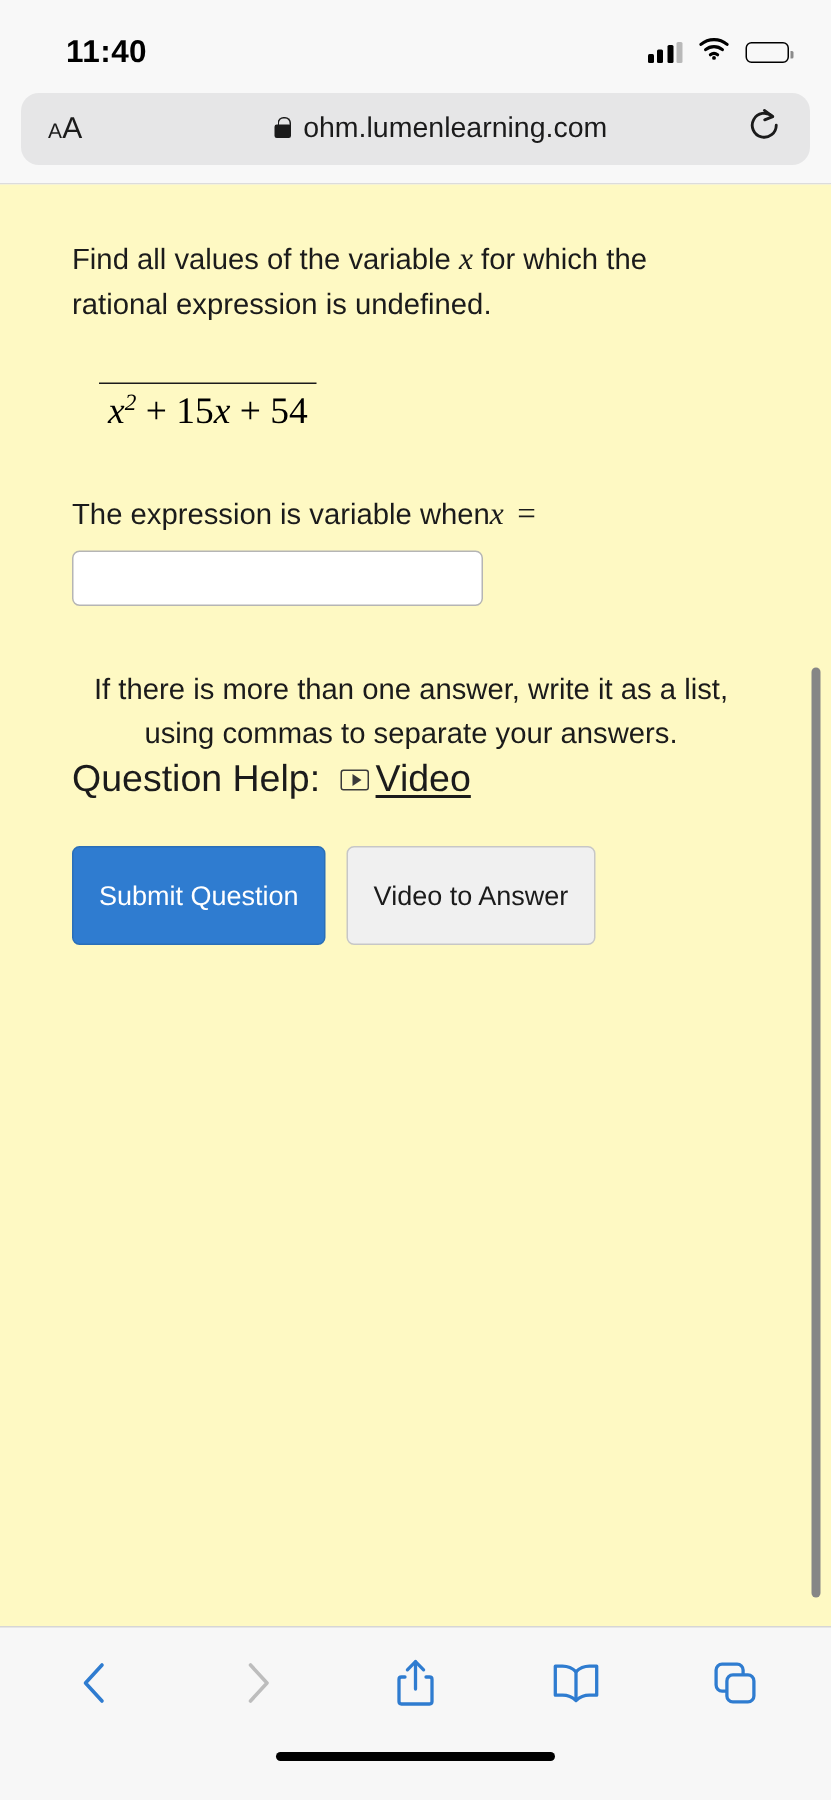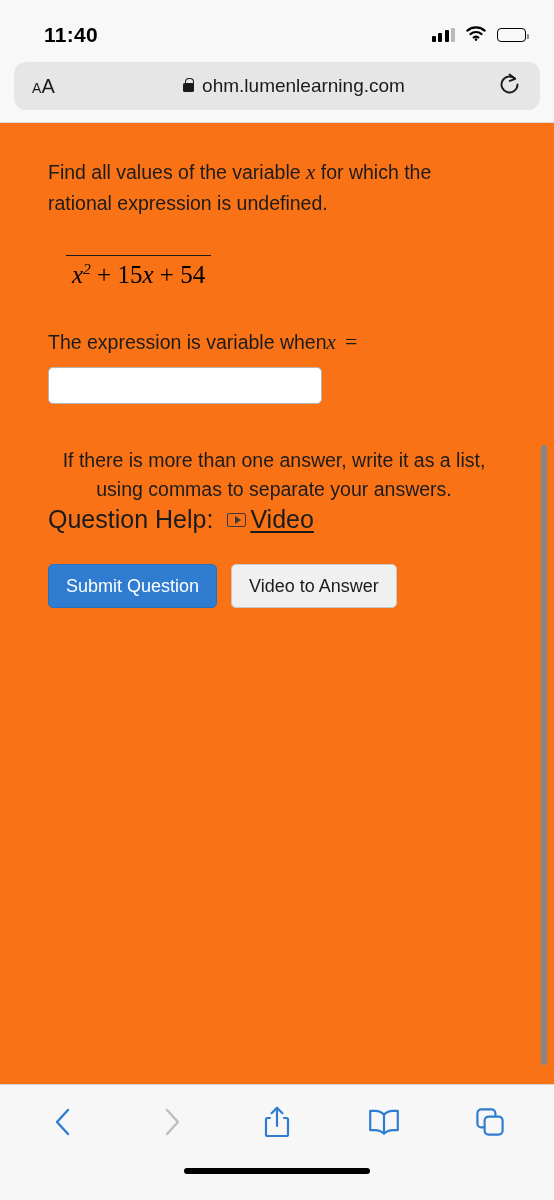--- a/index.html
+++ b/index.html
@@ -76,21 +76,21 @@
   .lock::before {
     content: ""; position: absolute; left: 2px; top: -5px;
     width: 7px; height: 7px; border: 1.7px solid #1b1b1b;
     border-bottom: none; border-radius: 4px 4px 0 0;
   }
   .url-text { font-size: 19px; color: #1b1b1b; }
   .reload { margin-left: auto; z-index: 2; }
 
   
   .content {
-    position: relative; flex: 1; background: #f97316; overflow: hidden;
+    position: relative; flex: 1; background: #fef9c3; overflow: hidden;
   }
   .page { padding: 34px 40px 0 48px; }
   .qtext {
     font-size: 19.5px; color: #1b1b1b; line-height: 1.52;
     max-width: 452px;
   }
   .mi { font-family: "Liberation Serif", serif; font-style: italic; font-size: 21px; }
 
   
   .fraction {
@@ -135,21 +135,21 @@
   .vid-icon .tri {
     width: 0; height: 0; border-left: 6px solid #3a3a3a;
     border-top: 4px solid transparent; border-bottom: 4px solid transparent;
     margin-left: 1.5px;
   }
   .help-link .lbl { text-decoration: underline; text-underline-offset: 3px; }
 
   .btn-row { margin-top: 30px; display: flex; gap: 14px; }
   .btn {
     font-family: "Liberation Sans", sans-serif; font-size: 18px;
-    border-radius: 5px; padding: 12px 17px; cursor: pointer; line-height: 1;
+    border-radius: 5px; padding: 23px 17px; cursor: pointer; line-height: 1;
   }
   .btn-primary { background: #2f7cd0; border: 1px solid #2a6fb8; color: #fff; }
   .btn-default { background: #f0f0f0; border: 1px solid #c7c7c7; color: #1b1b1b; }
 
   
   .scrollbar {
     position: absolute; right: 7px; top: 322px;
     width: 6px; height: 620px;
     background: #868686; border-radius: 3px;
   }

